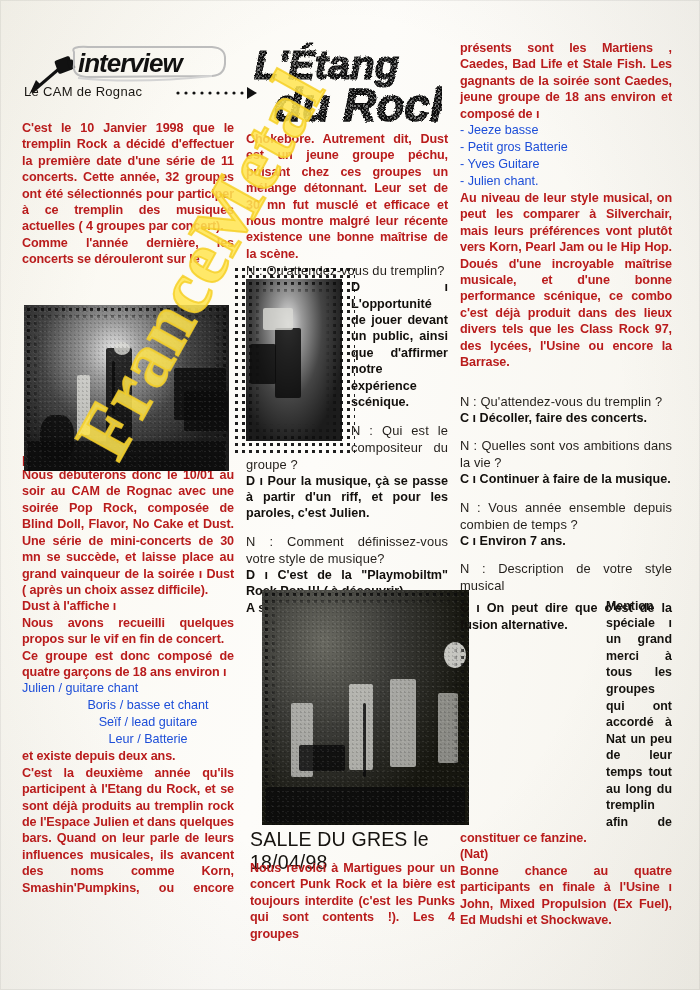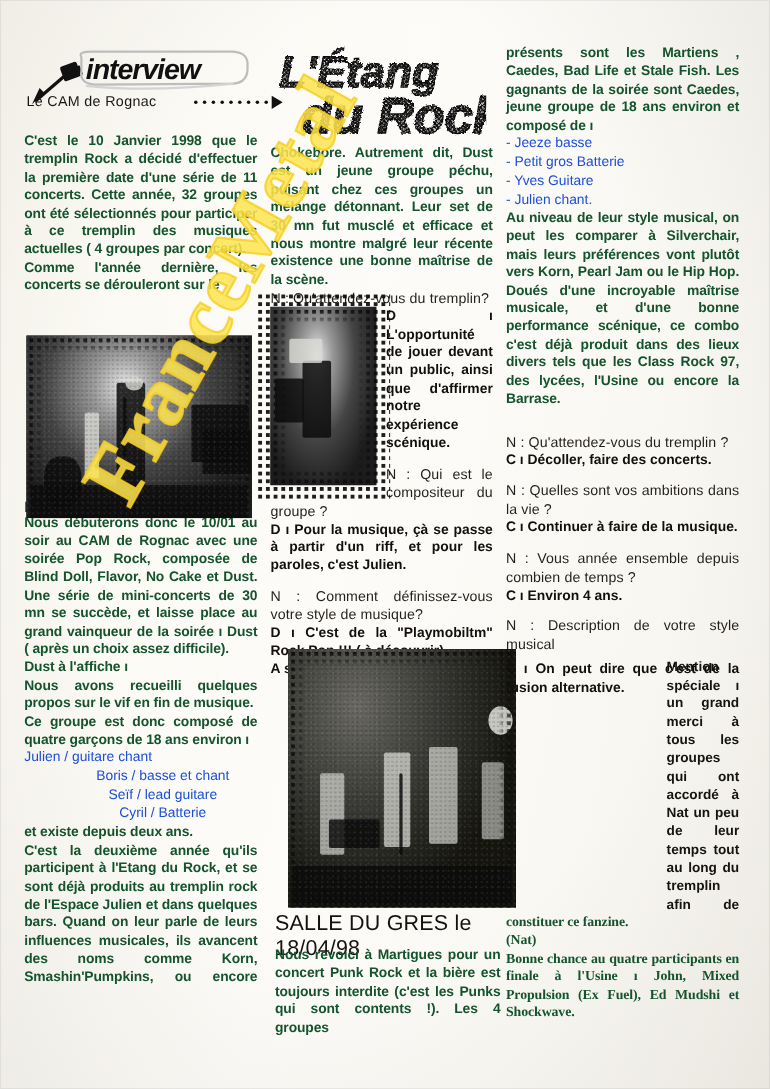--- a/index.html
+++ b/index.html
@@ -48,21 +48,21 @@
   .col{position:absolute;z-index:10;}
   #col-left{left:22px;top:120px;width:212px;}
   #col-mid{left:246px;top:131px;width:202px;}
   #col-right{left:460px;top:40px;width:212px;}
 
   p,.line{margin:0;}
   .body{
     font-size:12.6px;
     line-height:16.4px;
     text-align:justify;
-    color:#14532d;
+    color:#b91c1c;
     font-weight:700;
     letter-spacing:-.1px;
   }
   .body.justify-last{text-align-last:justify;}
   .q{
     font-weight:400;
     color:#231f1b;
     font-size:12.9px;
     line-height:17px;
     text-align:justify;
@@ -174,21 +174,21 @@
   }
 
   
   #mention-col{
     position:absolute;left:606px;top:598px;width:66px;z-index:18;
     font-size:12.4px;line-height:16.6px;font-weight:700;color:#15130f;
     text-align:justify;text-align-last:justify;
     word-spacing:-1px;
   }
   #right-bottom{
-    position:absolute;left:460px;top:830px;width:212px;z-index:18;font-family:Liberation Serif, serif;
+    position:absolute;left:460px;top:830px;width:212px;z-index:18;
   }
   #right-midq{position:absolute;left:460px;top:345px;width:212px;z-index:18;margin-top:48px;}
 </style>
 </head>
 <body>
 
 <div id="page">
 
   <div class="watermark" style="color: rgba(255, 225, 60, 0.55);">FranceMetal</div>
 
@@ -277,27 +277,27 @@
 
   <div class="col" id="col-left">
     <p class="body">C'est le 10 Janvier 1998 que le tremplin Rock a décidé d'effectuer la première date d'une série de 11 concerts. Cette année, 32 groupes ont été sélectionnés pour participer à ce tremplin des musiques actuelles ( 4 groupes par concert).</p>
     <p class="body">Comme l'année dernière, les concerts se dérouleront sur le</p>
 
     <div style="height:183px"></div>
 
     <p class="body">pourtour de l'Etang de Berre.</p>
     <p class="body">Nous débuterons donc le 10/01 au soir au CAM de Rognac avec une soirée Pop Rock, composée de Blind Doll, Flavor, No Cake et Dust. Une série de mini-concerts de 30 mn se succède, et laisse place au grand vainqueur de la soirée ı Dust ( après un choix assez difficile).</p>
     <p class="body">Dust à l'affiche ı</p>
-    <p class="body">Nous avons recueilli quelques propos sur le vif en fin de musique.</p>
+    <p class="body">Nous avons recueilli quelques propos sur le vif en fin de concert.</p>
     <p class="body">Ce groupe est donc composé de quatre garçons de 18 ans environ ı</p>
 
     <div class="dash">Julien / guitare chant</div>
     <div class="dash indent1">Boris / basse et chant</div>
     <div class="dash indent1">Seïf / lead guitare</div>
-    <div class="dash indent1">Cyril / Batterie</div>
+    <div class="dash indent1">Leur / Batterie</div>
 
     <p class="body">et existe depuis deux ans.</p>
     <p class="body justify-last">C'est la deuxième année qu'ils participent à l'Etang du Rock, et se sont déjà produits au tremplin rock de l'Espace Julien et dans quelques bars. Quand on leur parle de leurs influences musicales, ils avancent des noms comme Korn, Smashin'Pumpkins, ou encore</p>
   </div>
 
   <div class="col" id="col-mid">
     <p class="body">Chokebore. Autrement dit, Dust est un jeune groupe péchu, puisant chez ces groupes un mélange détonnant. Leur set de 30 mn fut musclé et efficace et nous montre malgré leur récente existence une bonne maîtrise de la scène.</p>
 
     <p class="q">N : Qu'attendez-vous du tremplin?</p>
 
@@ -336,21 +336,21 @@
   </div>
 
   <div id="right-midq">
     <p class="q">N : Qu'attendez-vous du tremplin ?</p>
     <p class="a">C ı Décoller, faire des concerts.</p>
     <div class="gap"></div>
     <p class="q">N : Quelles sont vos ambitions dans la vie ?</p>
     <p class="a">C ı Continuer à faire de la musique.</p>
     <div class="gap"></div>
     <p class="q">N : Vous année ensemble depuis combien de temps ?</p>
-    <p class="a">C ı Environ 4 ans.</p>
+    <p class="a">C ı Environ 7 ans.</p>
     <div class="gap"></div>
     <p class="q">N : Description de votre style musical</p>
     <div class="gap-s"></div>
     <p class="a">C ı On peut dire que c'est de la fusion alternative.</p>
   </div>
 
   <div id="mention-col">Mention spéciale ı un grand merci à tous les groupes qui ont accordé à Nat un peu de leur temps tout au long du tremplin afin de</div>
 
   <div id="right-bottom">
     <p class="body">constituer ce fanzine.</p>

